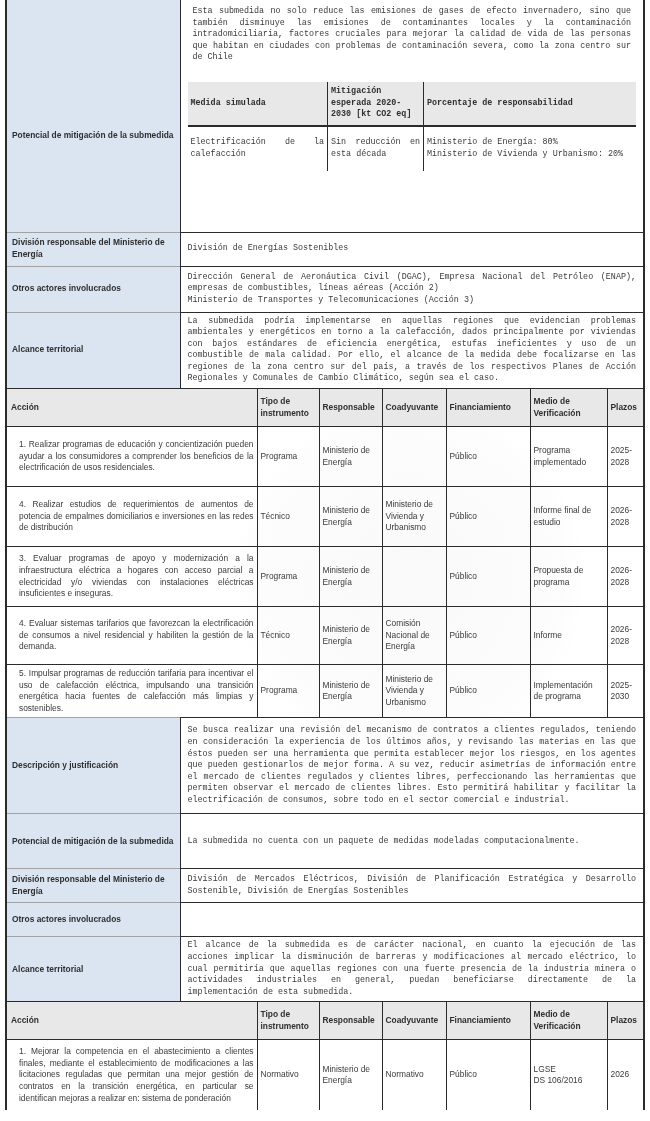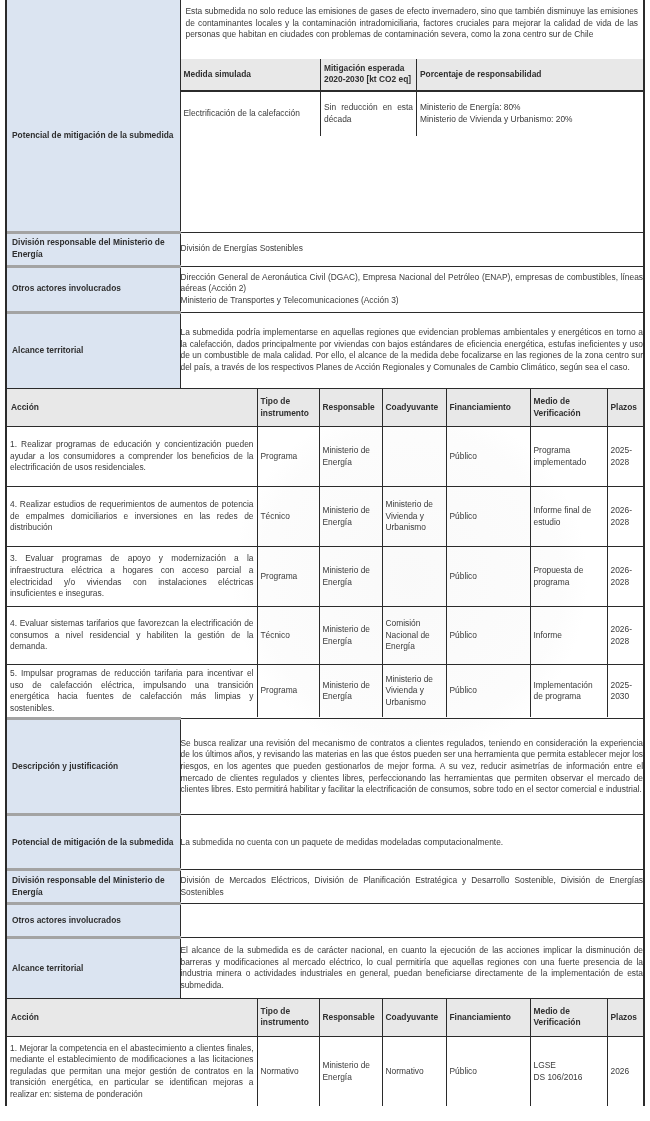--- a/index.html
+++ b/index.html
@@ -1,34 +1,34 @@
 <!DOCTYPE html>
 <html><head>
 <meta charset="utf-8">
 <style>
   * { box-sizing: border-box; margin: 0; padding: 0; }
   html, body { width: 650px; height: 1121px; background: #ffffff; overflow: hidden; }
   body { font-family: "Liberation Sans", sans-serif; font-size: 8.4px; color: #3a3a3a; line-height: 1.38; position: relative; }
   .page { position: absolute; left: 5px; top: 0; width: 640px; border-left: 2px solid #2b2b2b; border-right: 2px solid #2b2b2b; }
   table { border-collapse: collapse; width: 100%; table-layout: fixed; }
   td, th { vertical-align: middle; }
-  .kv td.label { width: 173px; background: #dbe4f1; font-weight: bold; color: #2f2f2f; padding: 3px 5px; border-top: 3px solid #a3a3a3; border-right: 1px solid #2b2b2b; }
-  .kv td.value { padding: 3px 0; border-top: 1px solid #2b2b2b; text-align: justify; color: #3a3a3a; }
+  .kv td.label { width: 173px; background: #dbe4f1; font-weight: bold; color: #2f2f2f; padding: 3px 5px; border-top: 1px solid #a3a3a3; border-right: 1px solid #2b2b2b; }
+  .kv td.value { padding: 3px 7px; border-top: 1px solid #2b2b2b; text-align: justify; color: #3a3a3a; font-family: Liberation Mono, monospace; }
   .kv tr.first td { border-top: none; }
   .sub { width: 100%; border-collapse: collapse; margin-top: 18px; }
   .sub th { background: #e8e8e8; font-weight: bold; text-align: left; padding: 4px 3px; color: #2f2f2f; border-left: 1px solid #2b2b2b; border-bottom: 2px solid #2b2b2b; }
   .sub th:first-child, .sub td:first-child { border-left: none; }
   .sub td { padding: 5px 3px; border-left: 1px solid #2b2b2b; border-top: 1px solid #2b2b2b; height: 45px; }
   .sub tr:first-child th { }
   .value.nopad { padding: 0 0 0 0; }
   .value.nopad .intro { padding: 3px 5px 0 5px; text-align: justify; }
   .act th { background: #e8e8e8; font-weight: bold; text-align: left; padding: 3px 3px; color: #2f2f2f; border-left: 1px solid #2b2b2b; border-top: 1px solid #2b2b2b; height: 38px; }
   .act th:first-child { border-left: none; padding-left: 4px; }
   .act td { padding: 3px 3px; border-left: 1px solid #2b2b2b; border-top: 1px solid #2b2b2b; }
-  .act td:first-child { border-left: none; text-align: justify; padding-left: 3px; margin-top: 21px; }
+  .act td:first-child { border-left: none; text-align: justify; padding-left: 12px; margin-top: 21px; }
   .section-bar { background: #3b4b60; color: #ffffff; font-weight: bold; padding: 5px 5px; border-top: 1px solid #2b2b2b; font-size: 8.4px; letter-spacing: 0.1px; }
   .watermark { position: absolute; left: 230px; top: 400px; width: 360px; height: 360px; border-radius: 50%; background: radial-gradient(circle, rgba(200,200,200,0.10) 0%, rgba(200,200,200,0.05) 60%, rgba(255,255,255,0) 70%); pointer-events: none; }
 </style>
 </head>
 <body>
 
 <div class="watermark"></div>
 
 <div class="page">
 

